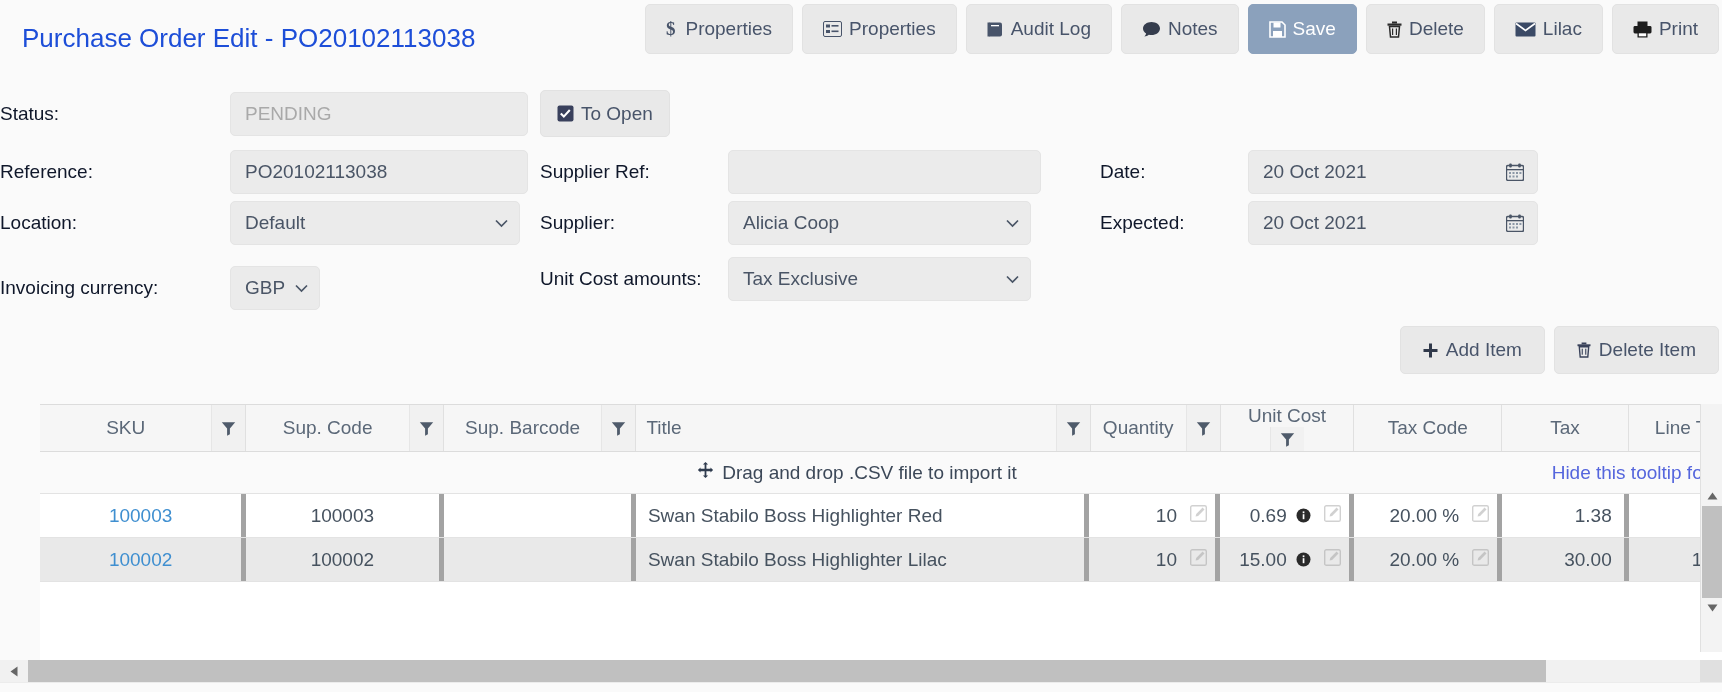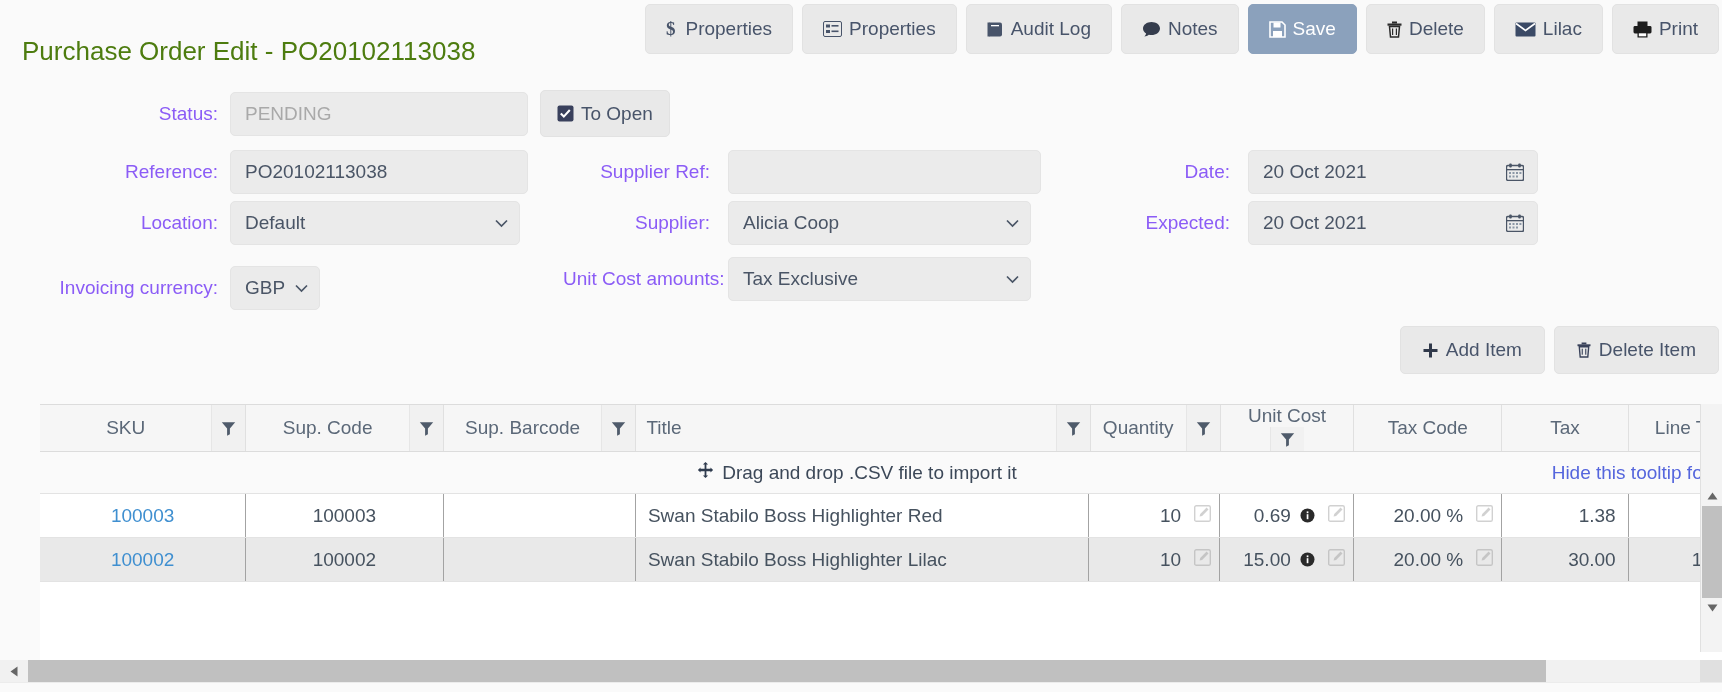--- a/index.html
+++ b/index.html
@@ -9,39 +9,39 @@
     background: #fafafa;
     font-family: "Liberation Sans", sans-serif;
     color: #3d4b5c;
     overflow: hidden;
   }
   .page { position: relative; width: 1722px; height: 692px; background:#fafafa; }
 
   
   .header { position:absolute; left:0; top:0; width:1722px; height:68px; }
   .page-title {
-    position:absolute; left:22px; top:36px;
-    font-size:26px; color:#4d7c0f; font-weight:400; white-space:nowrap;
+    position:absolute; left:22px; top:23px;
+    font-size:26px; color:#1d4ed8; font-weight:400; white-space:nowrap;
   }
   .toolbar { position:absolute; right:3px; top:4px; display:flex; gap:9px; align-items:flex-start; }
   .tbtn {
     display:inline-flex; align-items:center; justify-content:center; gap:7px;
     height:50px; padding:0 20px;
     background:#e9e9e9; border:1px solid #e2e2e2; border-radius:5px;
     font-size:19px; color:#48546a; cursor:pointer; white-space:nowrap;
   }
   .tbtn.primary { background:#8ba1bc; border-color:#8ba1bc; color:#ffffff; }
   .tbtn .ico { display:inline-flex; align-items:center; font-size:18px; line-height:1; }
   .tbtn.primary .ico { color:#fff; }
   .ico svg { display:block; }
 
   
   .form { position:absolute; left:0; top:78px; width:1722px; height:230px; }
   .frow { position:absolute; display:flex; align-items:center; }
-  .flabel { font-size:19px; color:#8b5cf6; text-align:right; white-space:nowrap;padding-left:23px; }
+  .flabel { font-size:19px; color:#0f172a; text-align:left; white-space:nowrap; }
   .fctl {
     height:44px; background:#ebebeb; border:1px solid #e4e4e4; border-radius:5px;
     display:flex; align-items:center; padding:0 14px;
     font-size:19px; color:#4a5566;
   }
   .fctl.placeholder { color:#a9a9a9; }
   .fctl.sel { padding-right:34px; position:relative; }
   .chev {
     position:absolute; right:12px; top:50%; transform:translateY(-50%);
     width:12px; height:8px; pointer-events:none;
@@ -96,21 +96,21 @@
   }
   .tiplink {
     position:absolute; right:16px; font-size:19px; color:#5566dd; cursor:pointer;
   }
   .row { display:flex; height:44px; align-items:stretch; }
   .row.odd { background:#ffffff; }
   .row.even { background:#e9e9e9; }
   .row { border-bottom:1px solid #e3e3e3; }
   .cell {
     display:flex; align-items:center; font-size:19px; color:#46525f;
-    border-right:1px solid #a3a3a3; padding:0 12px; position:relative;
+    border-right:5px solid #a3a3a3; padding:0 12px; position:relative;
   }
   .cell.c { justify-content:center; }
   .cell.r { justify-content:flex-end; }
   .cell.l { justify-content:flex-start; }
   .link { color:#3f8fd0; cursor:pointer; }
   .editico { position:absolute; right:8px; top:50%; transform:translateY(-50%); cursor:pointer; opacity:.45; }
   .infoico { margin-left:9px; display:inline-flex; cursor:pointer; }
   .blank { flex:1; background:#fff; }
 
   

